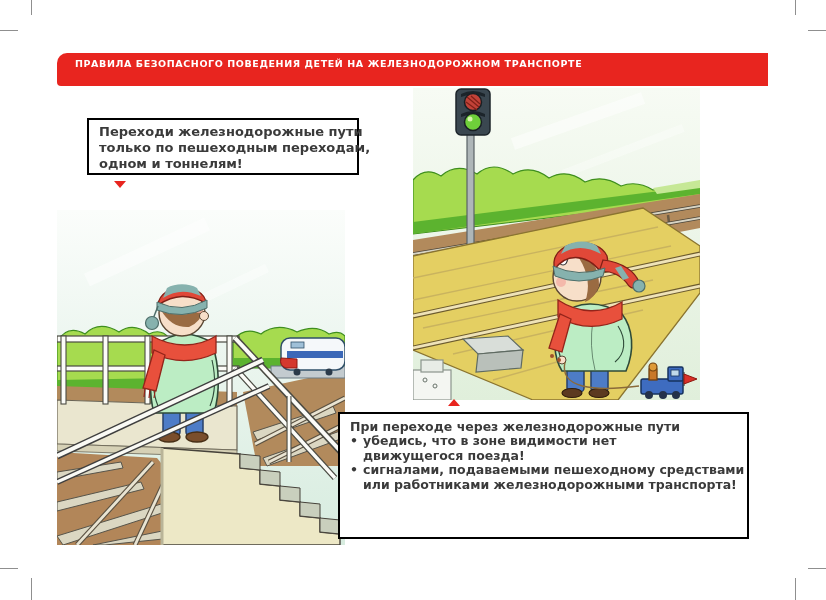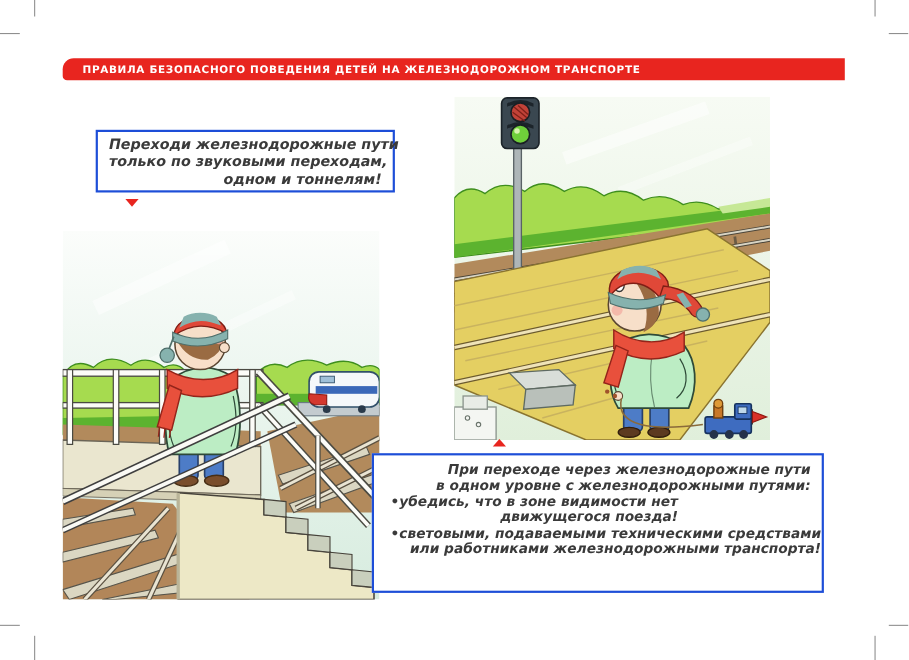--- a/index.html
+++ b/index.html
@@ -1,24 +1,24 @@
 <!DOCTYPE html>
 <html><head>
 <meta charset="utf-8">
 <style>
   html,body{margin:0;padding:0;background:#fff;}
   .page{position:relative;width:826px;height:600px;background:#ffffff;overflow:hidden;
         font-family:"DejaVu Sans","Liberation Sans",sans-serif;}
   .crop{position:absolute;background:#8f8f8f;}
-  .banner{position:absolute;left:57px;top:53px;width:711px;height:20px;background:#E8251F;
+  .banner{position:absolute;left:57px;top:53px;width:711px;height:33px;background:#E8251F;
           border-radius:10px 0 0 4px;color:#ffffff;font-weight:bold;font-size:9.5px;
           letter-spacing:0.6px;line-height:21px;padding-left:18px;box-sizing:border-box;
           white-space:nowrap;}
-  .notebox{position:absolute;background:#ffffff;border:2px solid #1d4ed8;box-sizing:border-box;
-           color:#3a3a3a;font-weight:bold;font-style:italic;text-align:right;}
+  .notebox{position:absolute;background:#ffffff;border:2px solid #000000;box-sizing:border-box;
+           color:#3a3a3a;font-weight:bold;}
   .notebox.nleft{left:87px;top:118px;width:272px;height:57px;padding:4px 10px;
                  font-size:13px;line-height:16px;}
   .notebox.nright{left:338px;top:412px;width:411px;height:127px;padding:6px 10px;
                   font-size:12.5px;line-height:14.4px;}
   .line{white-space:nowrap;}
   .brow{display:flex;}
   .bmark{width:13px;flex:none;}
   .tri{position:absolute;width:0;height:0;border-left:6px solid transparent;
        border-right:6px solid transparent;}
   .tri.down{border-top:7px solid #E8251F;left:114px;top:181px;}
@@ -38,21 +38,21 @@
   <div class="crop" style="left:31px;top:578px;width:1px;height:22px;"></div>
   <div class="crop" style="left:808px;top:568px;width:18px;height:1px;"></div>
   <div class="crop" style="left:795px;top:578px;width:1px;height:22px;"></div>
 
   <div class="banner">
     <span>ПРАВИЛА БЕЗОПАСНОГО ПОВЕДЕНИЯ ДЕТЕЙ НА ЖЕЛЕЗНОДОРОЖНОМ ТРАНСПОРТЕ</span>
   </div>
 
   <div class="notebox nleft">
     <div class="line">Переходи железнодорожные пути</div>
-    <div class="line">только по звуковыми переходам,</div>
+    <div class="line">только по пешеходным переходам,</div>
     <div class="line">одном и тоннелям!</div>
   </div>
   <div class="tri down"></div>
 
   <svg style="left:57px;top:210px;" width="288" height="335" viewBox="0 0 288 335">
     <defs>
       <linearGradient id="gL" x1="0" y1="0" x2="0" y2="1">
         <stop offset="0" stop-color="#fbfdfb"></stop>
           <stop offset="1" stop-color="#d7ecdf"></stop>
       </linearGradient>
@@ -248,30 +248,29 @@
         <circle cx="250" cy="307" r="4" fill="#24324A"></circle>
       <circle cx="263" cy="307" r="4" fill="#24324A"></circle>
       <path d="M271,284 L271,298" stroke="#333333" stroke-width="1"></path>
       <path d="M271,286 L284,291 L271,296 Z" fill="#D93028" stroke="#8E1810" stroke-width="1"></path>
     </g>
   </svg>
 
   <div class="tri up"></div>
   <div class="notebox nright">
     <div class="line">При переходе через железнодорожные пути</div>
-    <div class="line">в одном уровне с железнодорожными путями:</div>
     <div class="brow">
       <div class="bmark">•</div>
       <div>
         <div class="line">убедись, что в зоне видимости нет</div>
         <div class="line">движущегося поезда!</div>
       </div>
     </div>
     <div class="brow">
       <div class="bmark">•</div>
       <div>
-        <div class="line">световыми, подаваемыми техническими средствами</div>
+        <div class="line">сигналами, подаваемыми пешеходному средствами</div>
         <div class="line">или работниками железнодорожными транспорта!</div>
       </div>
     </div>
   </div>
 
 </div>
 
 </body></html>

